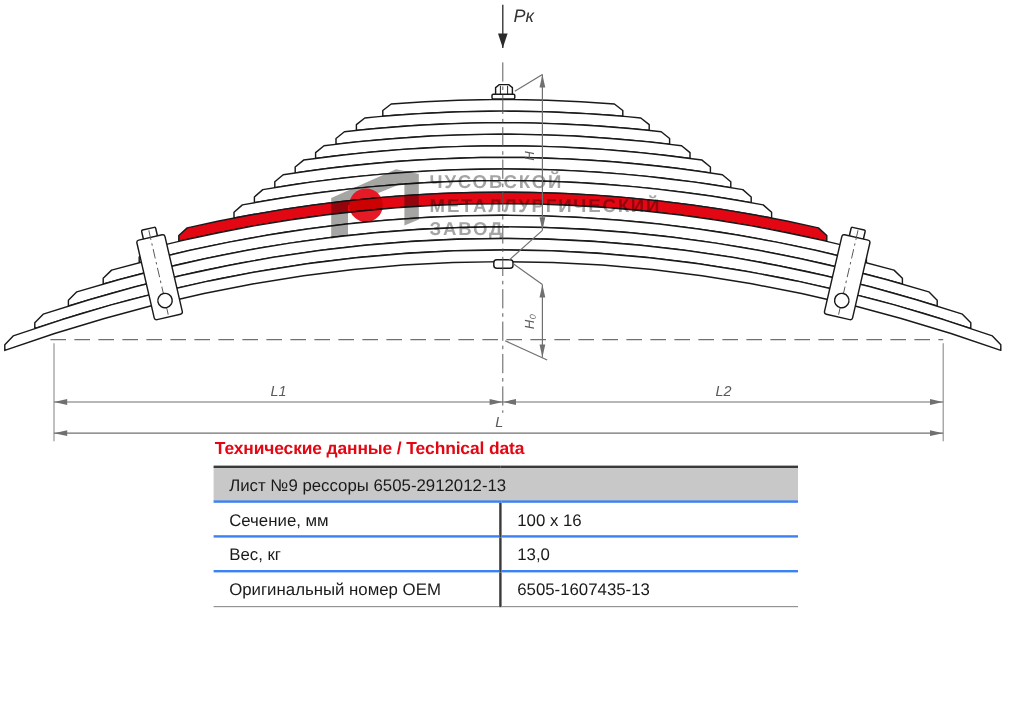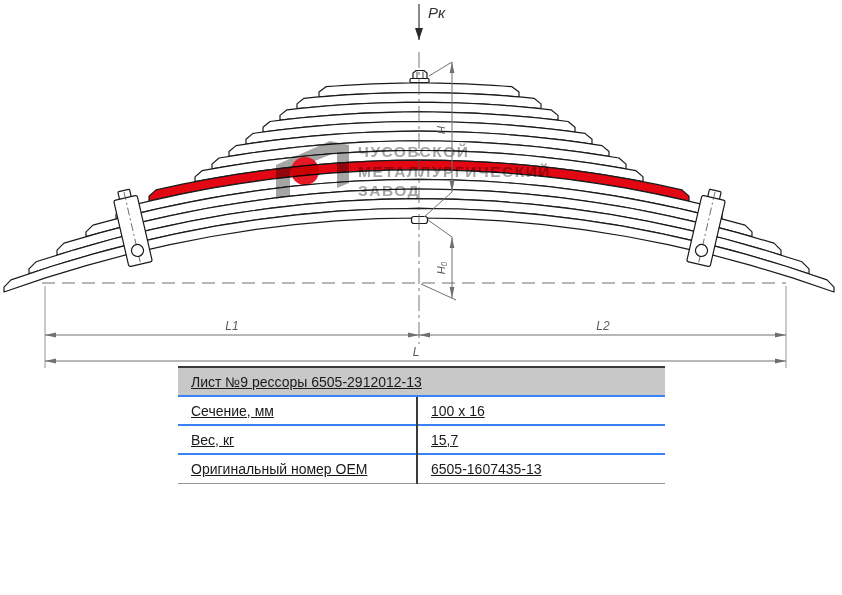--- a/index.html
+++ b/index.html
@@ -15,21 +15,21 @@
   .ext{stroke:#8a8a8a;stroke-width:0.9;fill:none;}
   .dim-label{font:italic 12px "Liberation Sans",sans-serif;fill:#5a5a5a;}
   .dim-label-sm{font:italic 11px "Liberation Sans",sans-serif;fill:#5a5a5a;}
   .load-label{font:italic 15px "Liberation Sans",sans-serif;fill:#333;}
   .wm-text{font-weight:bold;font-size:15.5px;letter-spacing:1.5px;fill:#9d9d9c;}
   .wm{mix-blend-mode:multiply;opacity:.92;}
   .datasheet{position:absolute;left:178px;top:366px;width:487px;}
   .sheet-title{color:#e30613;font-weight:bold;font-size:14.5px;letter-spacing:-0.1px;margin:0 0 6px 1px;}
   table.spec{width:487px;border-collapse:collapse;font-size:14px;color:#1a1a1a;
              border-top:2px solid #3a3a3a;border-bottom:1.5px solid #949494;}
-  table.spec tr{height:29px;text-decoration:underline;}
+  table.spec tr{height:29px;}
   table.spec tr + tr td{border-top:2px solid #3b82f6;}
   table.spec tr.gray td{background:#c8c8c8;}
   td.lbl{width:225px;padding:0 0 0 13px;}
   td.val{border-left:2px solid #3a3a3a;padding:0 0 0 13px;}
 </style>
 </head>
 <body>
 
 <div class="stage">
 
@@ -120,32 +120,33 @@
       <line class="dim" x1="419" y1="335" x2="786" y2="335" marker-start="url(#dimArrow)" marker-end="url(#dimArrow)"></line>
       <text class="dim-label" text-anchor="middle" x="603" y="330">L2</text>
     </g>
     <g>
       <line class="dim" x1="45" y1="361" x2="786" y2="361" marker-start="url(#dimArrow)" marker-end="url(#dimArrow)"></line>
       <text class="dim-label" text-anchor="middle" x="416" y="356">L</text>
     </g>
   </svg>
 
   <div class="datasheet">
+    <div class="sheet-title">Технические данные / Technical data</div>
     <table class="spec">
       <tbody>
           <tr class="gray">
         <td class="lbl" colspan="2">Лист №9 рессоры 6505-2912012-13</td>
       </tr>
       <tr>
         <td class="lbl">Сечение, мм</td>
         <td class="val">100 x 16</td>
       </tr>
       <tr>
         <td class="lbl">Вес, кг</td>
-        <td class="val">15,7</td>
+        <td class="val">13,0</td>
       </tr>
       <tr>
         <td class="lbl">Оригинальный номер OEM</td>
         <td class="val">6505-1607435-13</td>
       </tr>
     </tbody>
       </table>
   </div>
 </div>
 

